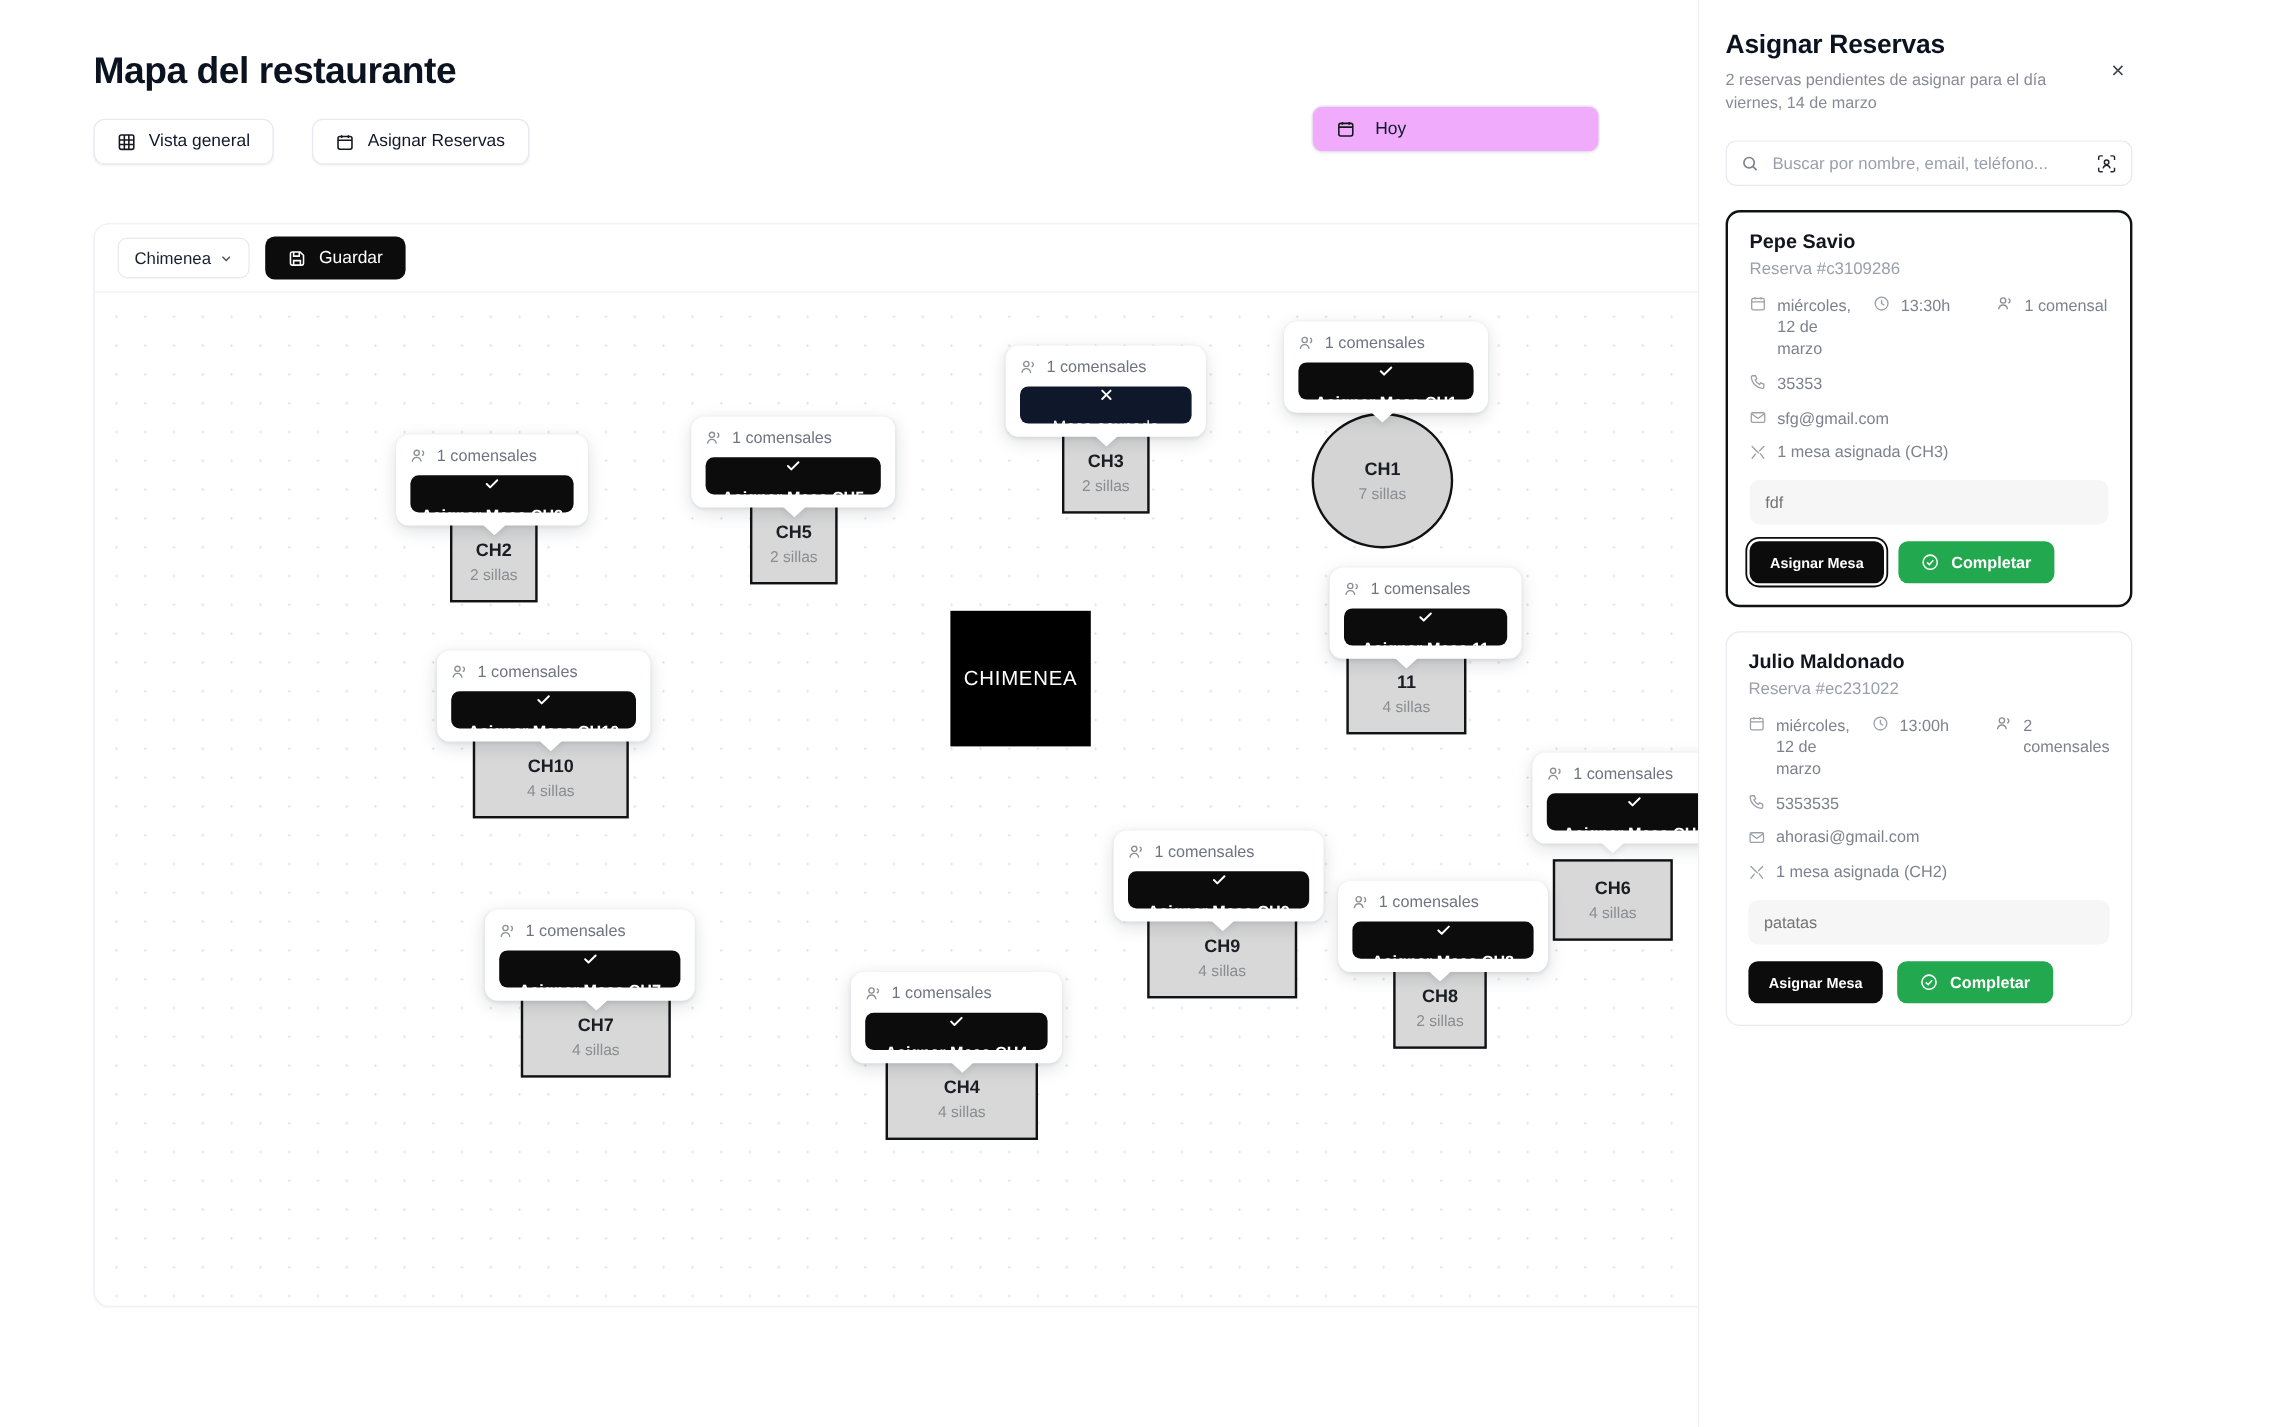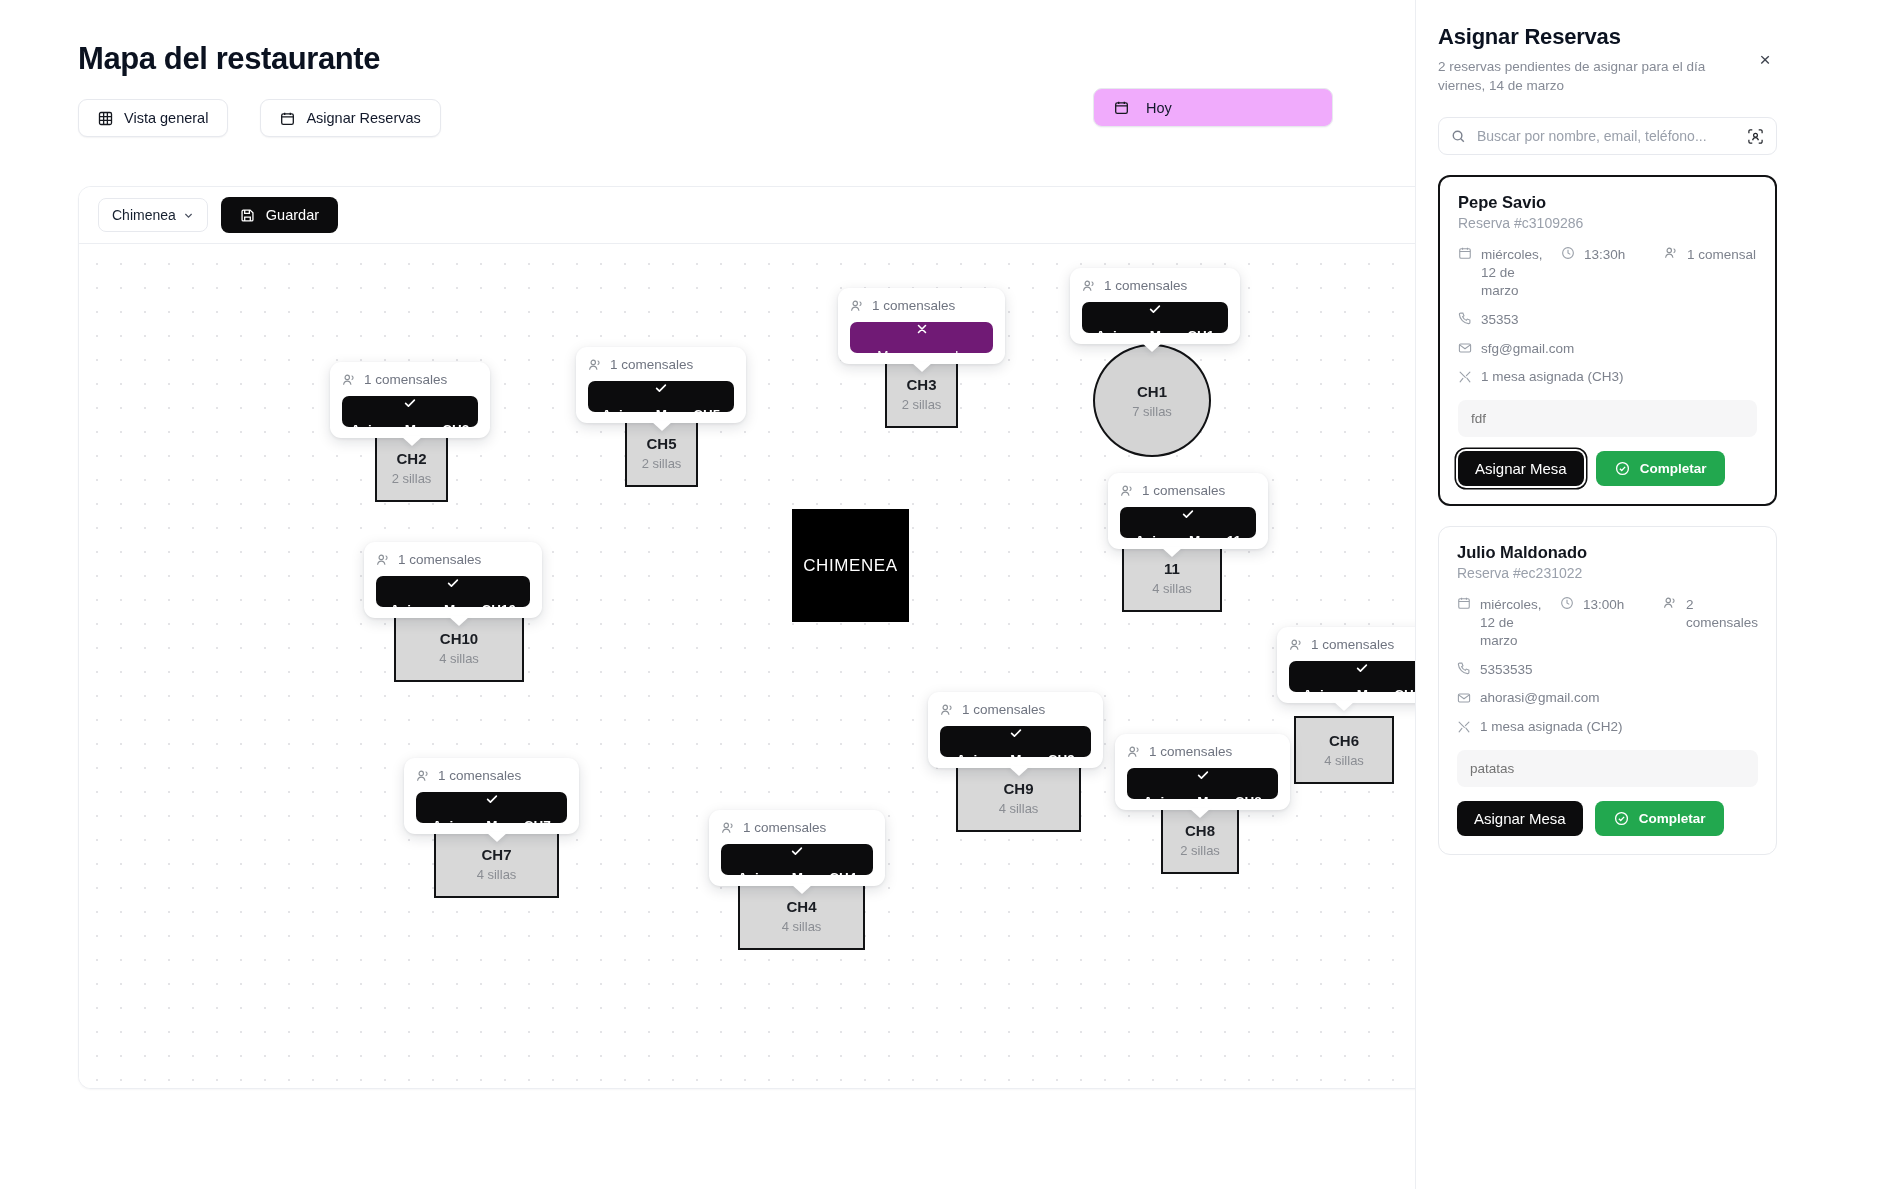--- a/index.html
+++ b/index.html
@@ -109,21 +109,21 @@
     font-size: 13.5px; color: #6f7480; margin-bottom: 9px; white-space: nowrap;
   }
   .pop-btn {
     display: flex; align-items: center; gap: 12px;
     height: 31px; padding: 0 15px;
     background: #0c0c0d; color: #fff; border: 0; border-radius: 7px;
     font-size: 13.5px; font-weight: 600; white-space: nowrap; cursor: pointer;
     width: 100%;
     flex-direction: column;
   }
-  .pop-btn.occupied { background: #701a75; cursor: not-allowed; font-weight: 500; }
+  .pop-btn.occupied { background: #0f172a; cursor: not-allowed; font-weight: 500; }
   .pop-arrow {
     position: absolute; bottom: -8px; left: 50%; transform: translateX(-50%);
     width: 0; height: 0;
     border-left: 11px solid transparent; border-right: 11px solid transparent;
     border-top: 10px solid #fff;
     filter: drop-shadow(0 3px 2px rgba(16,24,40,.07));
   }
 
   .chimenea-block {
     position: absolute; background: #000; color: #fff;
@@ -173,21 +173,21 @@
   }
   .res-line.full { grid-column: 1 / -1; align-items: center; }
   .res-note {
     margin-top: 14px; background: #f6f6f7; border-radius: 8px;
     padding: 11px 13px; font-size: 13.5px; color: #737373;
   }
   .res-actions { display: flex; gap: 12px; margin-top: 14px; }
   .btn-dark {
     height: 35px; padding: 0 17px; border-radius: 8px;
     background: #0c0c0d; color: #fff; border: 0;
-    font-size: 15px; font-weight: 400; cursor: pointer;
+    font-size: 12px; font-weight: 700; cursor: pointer;
     font-family: "Liberation Sans", sans-serif;
   }
   .btn-dark.ring { box-shadow: 0 0 0 2px #fff, 0 0 0 3.5px #0c0c0d; }
   .btn-green {
     height: 35px; padding: 0 19px; border-radius: 8px;
     background: #22a council; border: 0; color: #fff;
     font-size: 13.5px; font-weight: 700; cursor: pointer;
     display: flex; align-items: center; gap: 10px;
     font-family: "Liberation Sans", sans-serif;
   }

